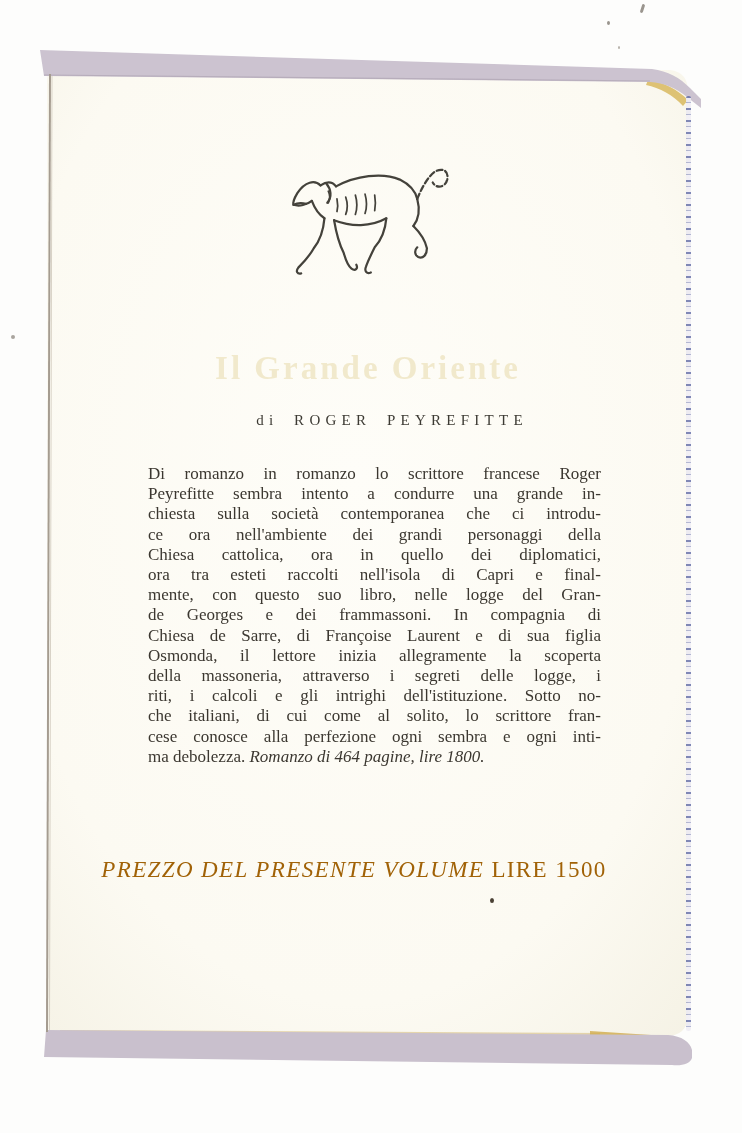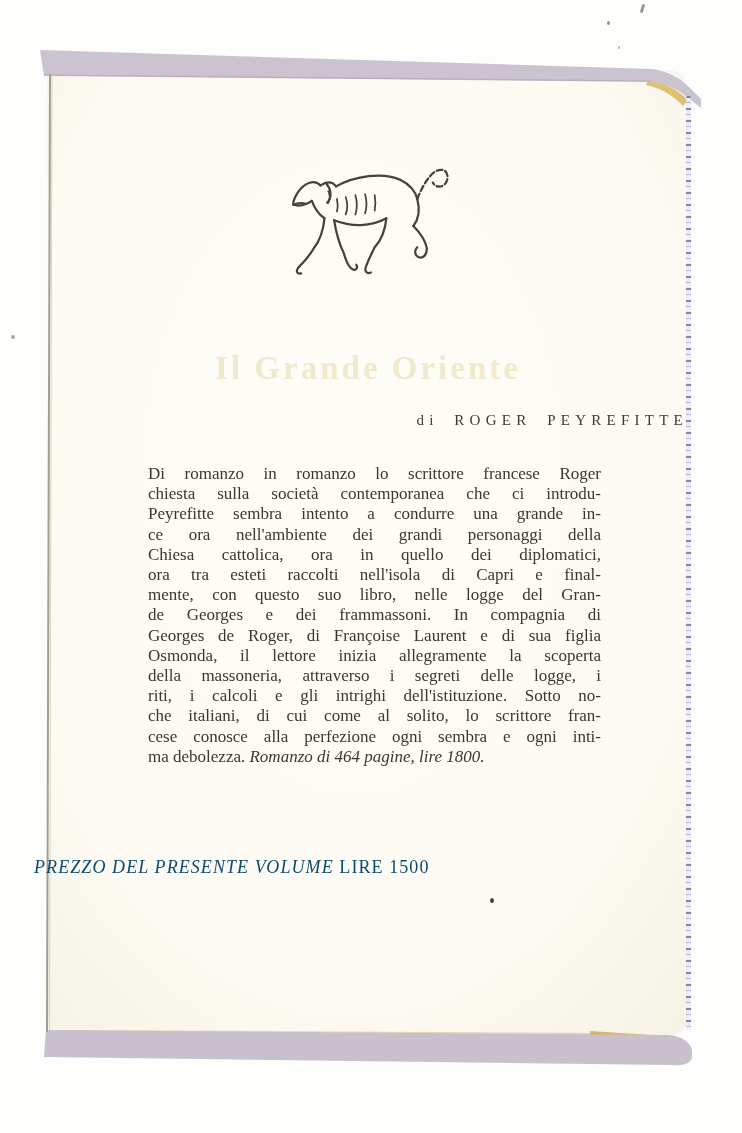--- a/index.html
+++ b/index.html
@@ -13,34 +13,35 @@
 
   .dog-logo{position:absolute;left:278px;top:152px;width:176px;height:150px;}
 
   .book-title{
     position:absolute;left:48px;top:350px;width:640px;
     text-align:center;font-size:33px;letter-spacing:3px;
     color:#f1e9cc;filter:blur(0.5px);font-weight:bold;
   }
   .byline{
     position:absolute;left:48px;top:412px;width:640px;
-    text-align:right;font-size:15px;letter-spacing:0.35em;word-spacing:0.45em;
+    text-align:center;font-size:15px;letter-spacing:0.35em;word-spacing:0.45em;
     color:#3c3a33;
+    padding-left:24px;
   }
   .blurb{
     position:absolute;left:148px;top:464px;width:453px;
     font-size:17px;line-height:20.2px;color:#3b3730;
   }
   .jline{text-align:justify;text-align-last:justify;}
   .jline--last{text-align-last:left;}
   .jline em{font-style:italic;}
 
   .price-line{
     position:absolute;left:34px;top:857px;width:640px;
-    text-align:left;font-size:18px;color:#0c4a6e;letter-spacing:0.06em;
+    text-align:center;font-size:23px;color:#a16207;letter-spacing:0.06em;
   }
   .price-line .it{font-style:italic;}
   .price-line .ro{font-style:normal;}
 
   .edge-blue{
     position:absolute;left:686px;top:96px;width:5px;height:935px;z-index:3;
     border-radius:2px;
     background:repeating-linear-gradient(to bottom,
       rgba(96,106,165,.8) 0 2px,
       rgba(236,234,241,.95) 2px 6px,
@@ -109,28 +110,28 @@
       <path d="M100 42 C101 48 101 53 100 58" stroke-width="1.8"></path>
       <path d="M52 38 C54 42 54 46 52 50" stroke-width="1.8"></path>
     </svg>
 
     <div class="book-title">Il Grande Oriente</div>
 
     <div class="byline">di ROGER PEYREFITTE</div>
 
     <div class="blurb">
         <div class="jline"><span>Di romanzo in romanzo lo scrittore francese Roger</span></div>
+        <div class="jline"><span>Peyrefitte sembra intento a condurre una grande in-</span></div>
         <div class="jline"><span>chiesta sulla società contemporanea che ci introdu-</span></div>
-        <div class="jline"><span>Peyrefitte sembra intento a condurre una grande in-</span></div>
         <div class="jline"><span>ce ora nell'ambiente dei grandi personaggi della</span></div>
         <div class="jline"><span>Chiesa cattolica, ora in quello dei diplomatici,</span></div>
         <div class="jline"><span>ora tra esteti raccolti nell'isola di Capri e final-</span></div>
         <div class="jline"><span>mente, con questo suo libro, nelle logge del Gran-</span></div>
         <div class="jline"><span>de Georges e dei frammassoni. In compagnia di</span></div>
-        <div class="jline"><span>Georges de Roger, di Françoise Laurent e di sua figlia</span></div>
+        <div class="jline"><span>Chiesa de Sarre, di Françoise Laurent e di sua figlia</span></div>
         <div class="jline"><span>Osmonda, il lettore inizia allegramente la scoperta</span></div>
         <div class="jline"><span>della massoneria, attraverso i segreti delle logge, i</span></div>
         <div class="jline"><span>riti, i calcoli e gli intrighi dell'istituzione. Sotto no-</span></div>
         <div class="jline"><span>che italiani, di cui come al solito, lo scrittore fran-</span></div>
         <div class="jline"><span>cese conosce alla perfezione ogni sembra e ogni inti-</span></div>
         <div class="jline jline--last"><span>ma debolezza. </span><em>Romanzo di 464 pagine, lire 1800.</em></div>
       </div>
 
     <div class="price-line">
       <span class="it">PREZZO DEL PRESENTE VOLUME</span>

